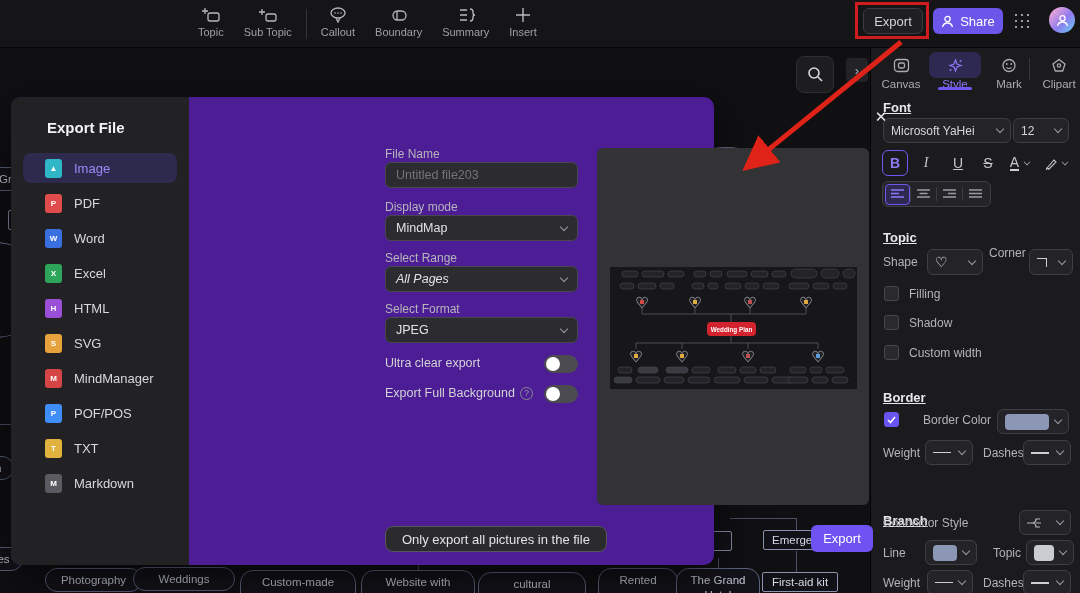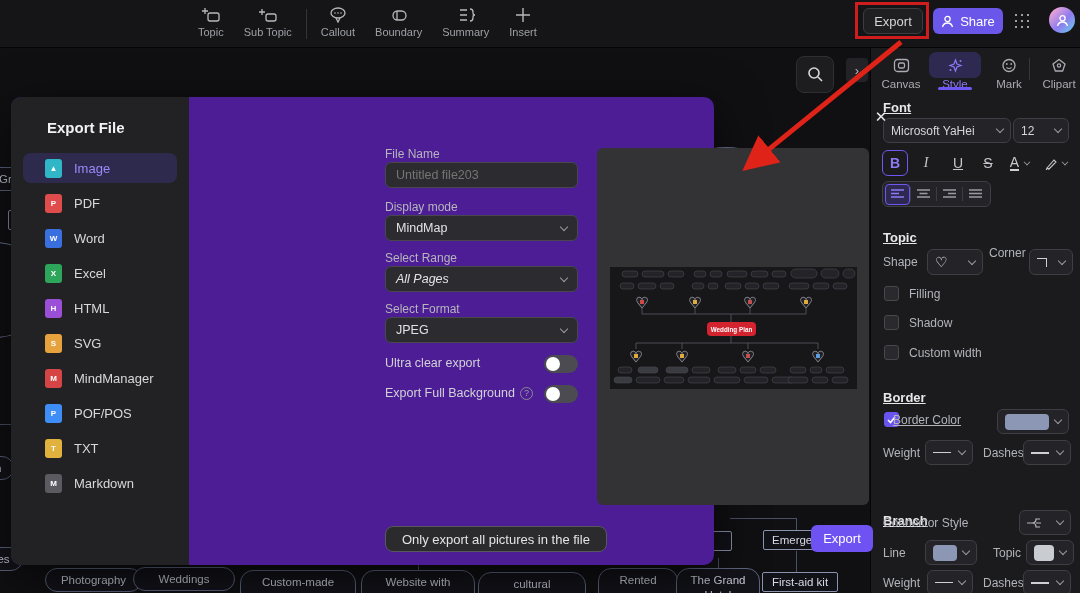--- a/index.html
+++ b/index.html
@@ -356,21 +356,21 @@
     <div class="plabel" style="left:38px;top:268px;">Shadow</div>
     <div class="cb" style="left:13px;top:297px;"></div>
     <div class="plabel" style="left:38px;top:298px;">Custom width</div>
 
     <div class="sechead" style="left:12px;top:342px;">Border</div>
     <div class="cb checked" style="left:13px;top:364px;">
       <svg width="9" height="8" viewBox="0 0 9 8">
         <path d="M1 4 l2.5 2.5 L8 1" fill="none" stroke="#fff" stroke-width="1.6"></path>
       </svg>
     </div>
-    <div class="plabel" style="left:22px;top:365px;text-decoration:underline;">Border Color</div>
+    <div class="plabel" style="left:52px;top:365px;">Border Color</div>
     <div class="drop" style="left:126px;top:361px;width:72px;height:25px;">
       <span class="swatch" style="background: rgb(140, 151, 181);"></span>
       <span class="chev"></span>
     </div>
     <div class="plabel" style="left:12px;top:398px;">Weight</div>
     <div class="drop" style="left:54px;top:392px;width:48px;height:25px;">
       <span class="lineglyph" style="height:1px;"></span>
       <span class="chev"></span>
     </div>
     <div class="plabel" style="left:112px;top:398px;">Dashes</div>

